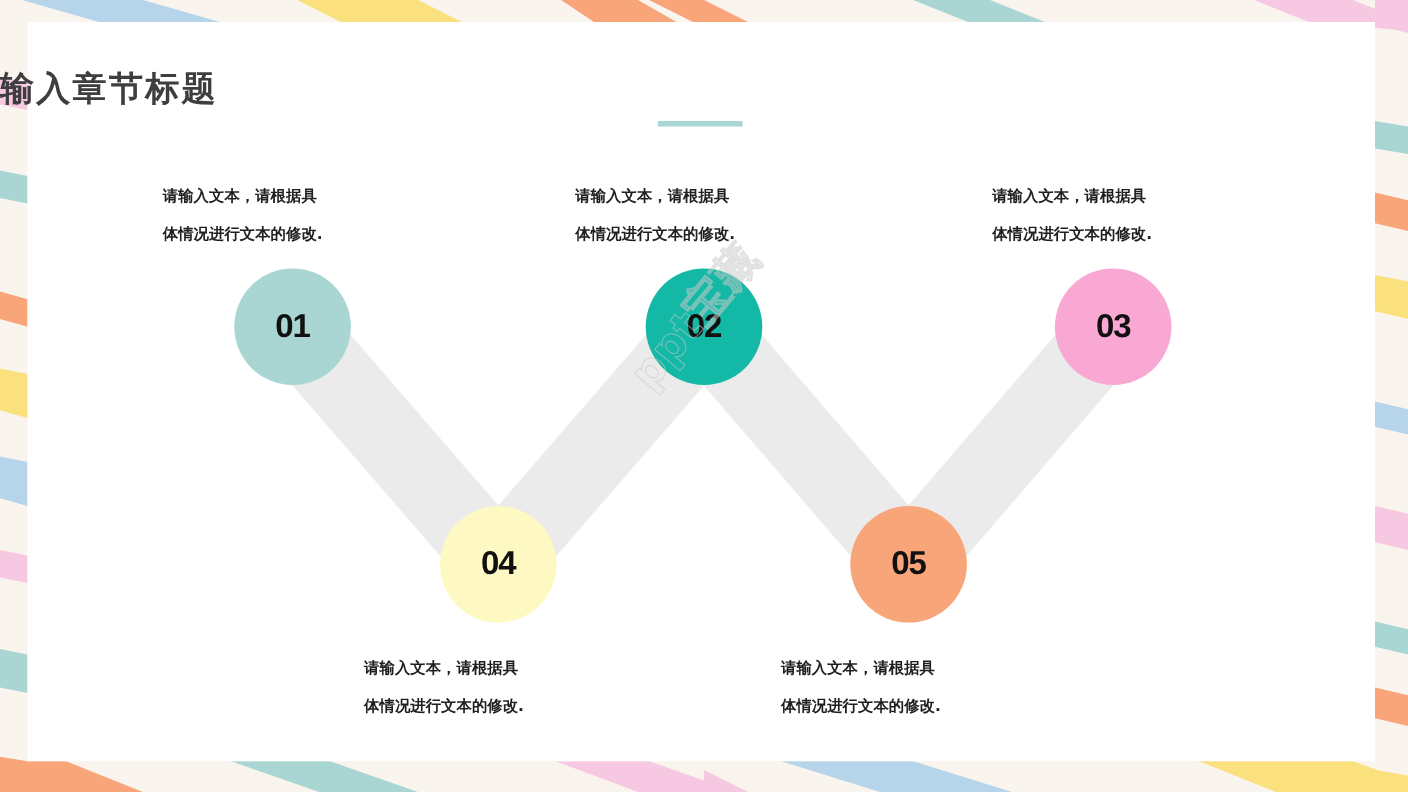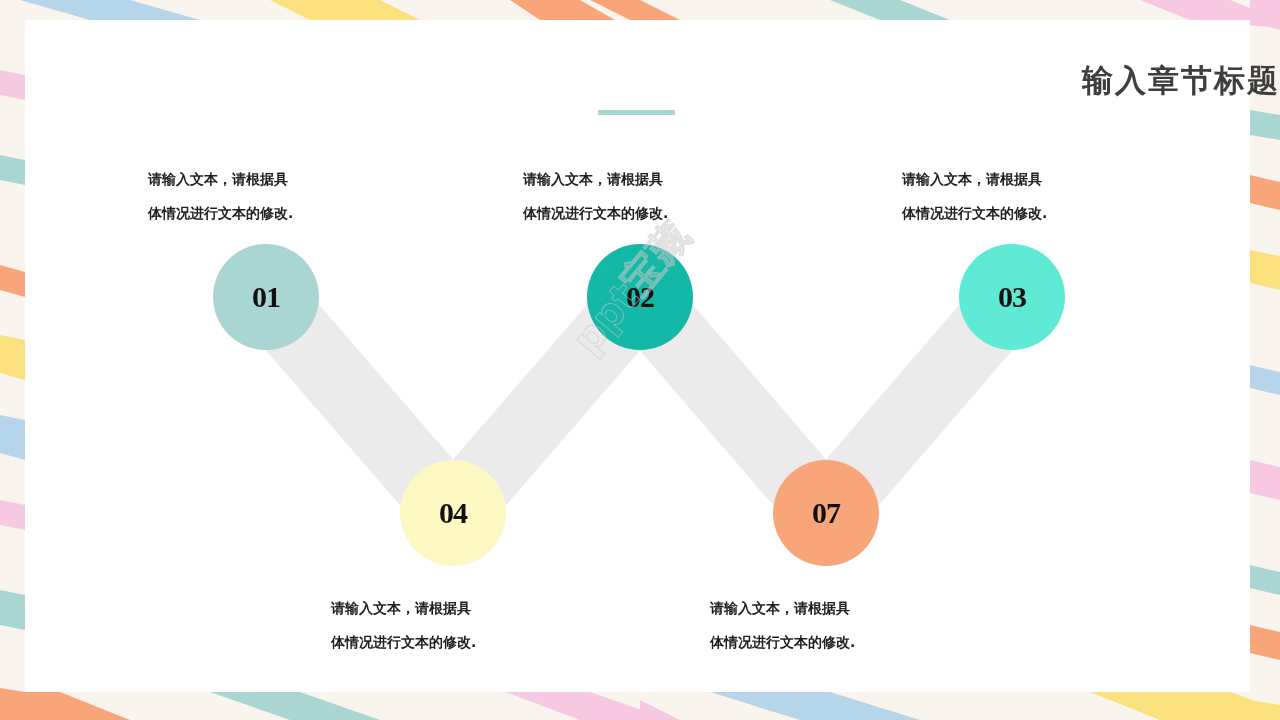--- a/index.html
+++ b/index.html
@@ -7,32 +7,32 @@
       width: 1280px; height: 720px; position: relative; overflow: hidden;
       background: #faf4ef;
       font-family: "DejaVu Sans", "Liberation Sans", sans-serif;
     }
     .stripes { position: absolute; left: 0; top: 0; width: 1280px; height: 720px; }
     .panel {
       position: absolute; left: 25px; top: 20px; width: 1225px; height: 672px;
       background: #ffffff;
     }
     .title {
-      position: absolute; left: 0; width: 1280px; top: 60px; text-align: right;
+      position: absolute; left: 0; width: 1280px; top: 60px; text-align: left;
       font-size: 31px; font-weight: bold; color: #3e3e3e; letter-spacing: 2px;
     }
     .title-underline {
       position: absolute; left: 598px; top: 110px; width: 77px; height: 5px;
       background: #a9d6d2;
     }
     .connectors { position: absolute; left: 0; top: 0; width: 1280px; height: 720px; }
     .node {
       position: absolute; width: 106px; height: 106px; border-radius: 50%;
       display: flex; align-items: center; justify-content: center;
-      font-family: Liberation Serif, serif;
+      font-family: Liberation Sans, sans-serif;
       font-weight: bold; font-size: 30px; color: #111; letter-spacing: -1px;
     }
     .desc {
       position: absolute; width: 240px; text-align: left;
       font-size: 14px; font-weight: bold; color: #1f1f1f; line-height: 34px;
     }
     .watermark {
       position: absolute; left: 560px; top: 330px;
       transform: rotate(-50deg); transform-origin: left top;
       font-size: 40px; font-weight: bold; color: transparent;
@@ -93,28 +93,28 @@
     <line x1="826" y1="513" x2="1012" y2="297"></line>
   </g>
 </svg>
 
 <div class="node" style="left:213px;top:244px;background:#a9d6d2;">
   <span>01</span>
 </div>
 <div class="node" style="left:587px;top:244px;background:#14b8a6;">
   <span>02</span>
 </div>
-<div class="node" style="left:959px;top:244px;background:#5eead4;">
+<div class="node" style="left:959px;top:244px;background:#f9a8d4;">
   <span>03</span>
 </div>
 <div class="node" style="left:400px;top:460px;background:#fef9c3;">
   <span>04</span>
 </div>
 <div class="node" style="left:773px;top:460px;background:#f9a57a;">
-  <span>07</span>
+  <span>05</span>
 </div>
 
 <div class="desc" style="left:148px;top:162px;">
   <div>请输入文本，请根据具</div>
   <div>体情况进行文本的修改.</div>
 </div>
 <div class="desc" style="left:523px;top:162px;">
   <div>请输入文本，请根据具</div>
   <div>体情况进行文本的修改.</div>
 </div>

